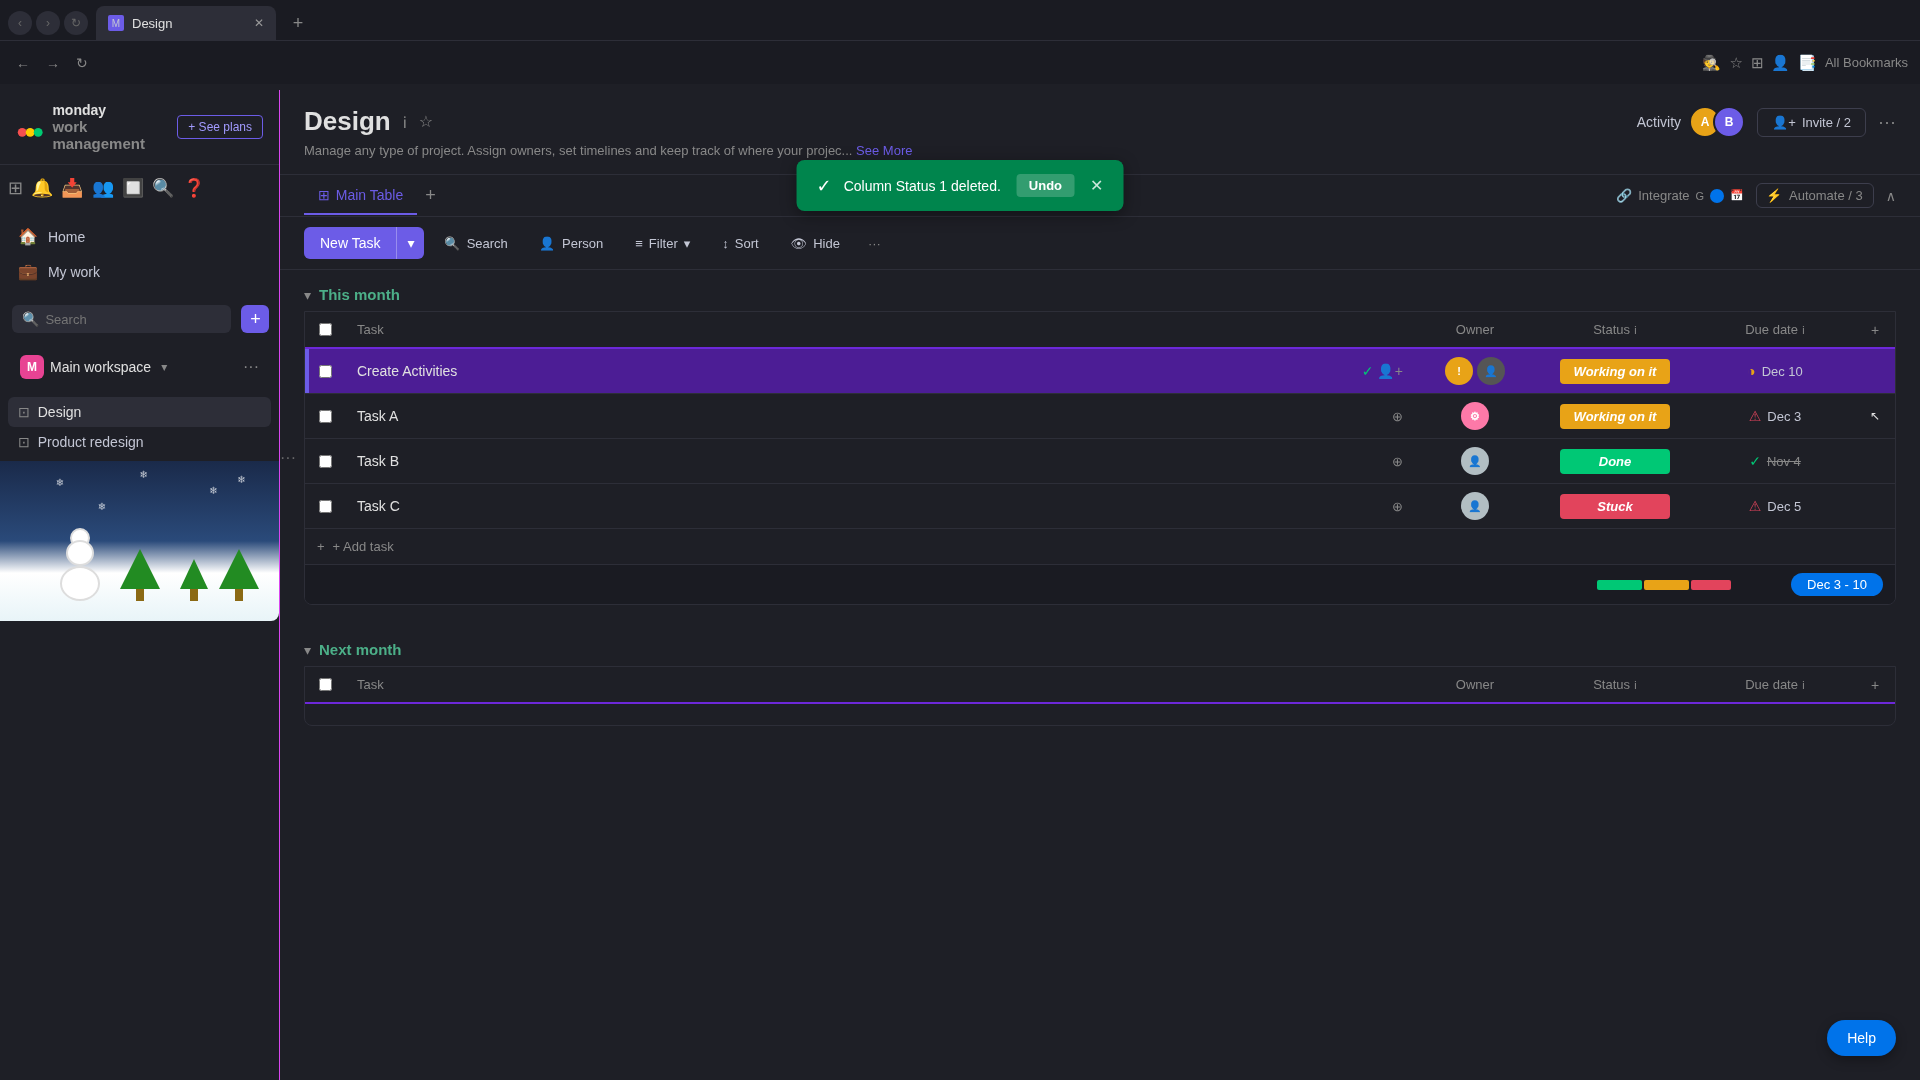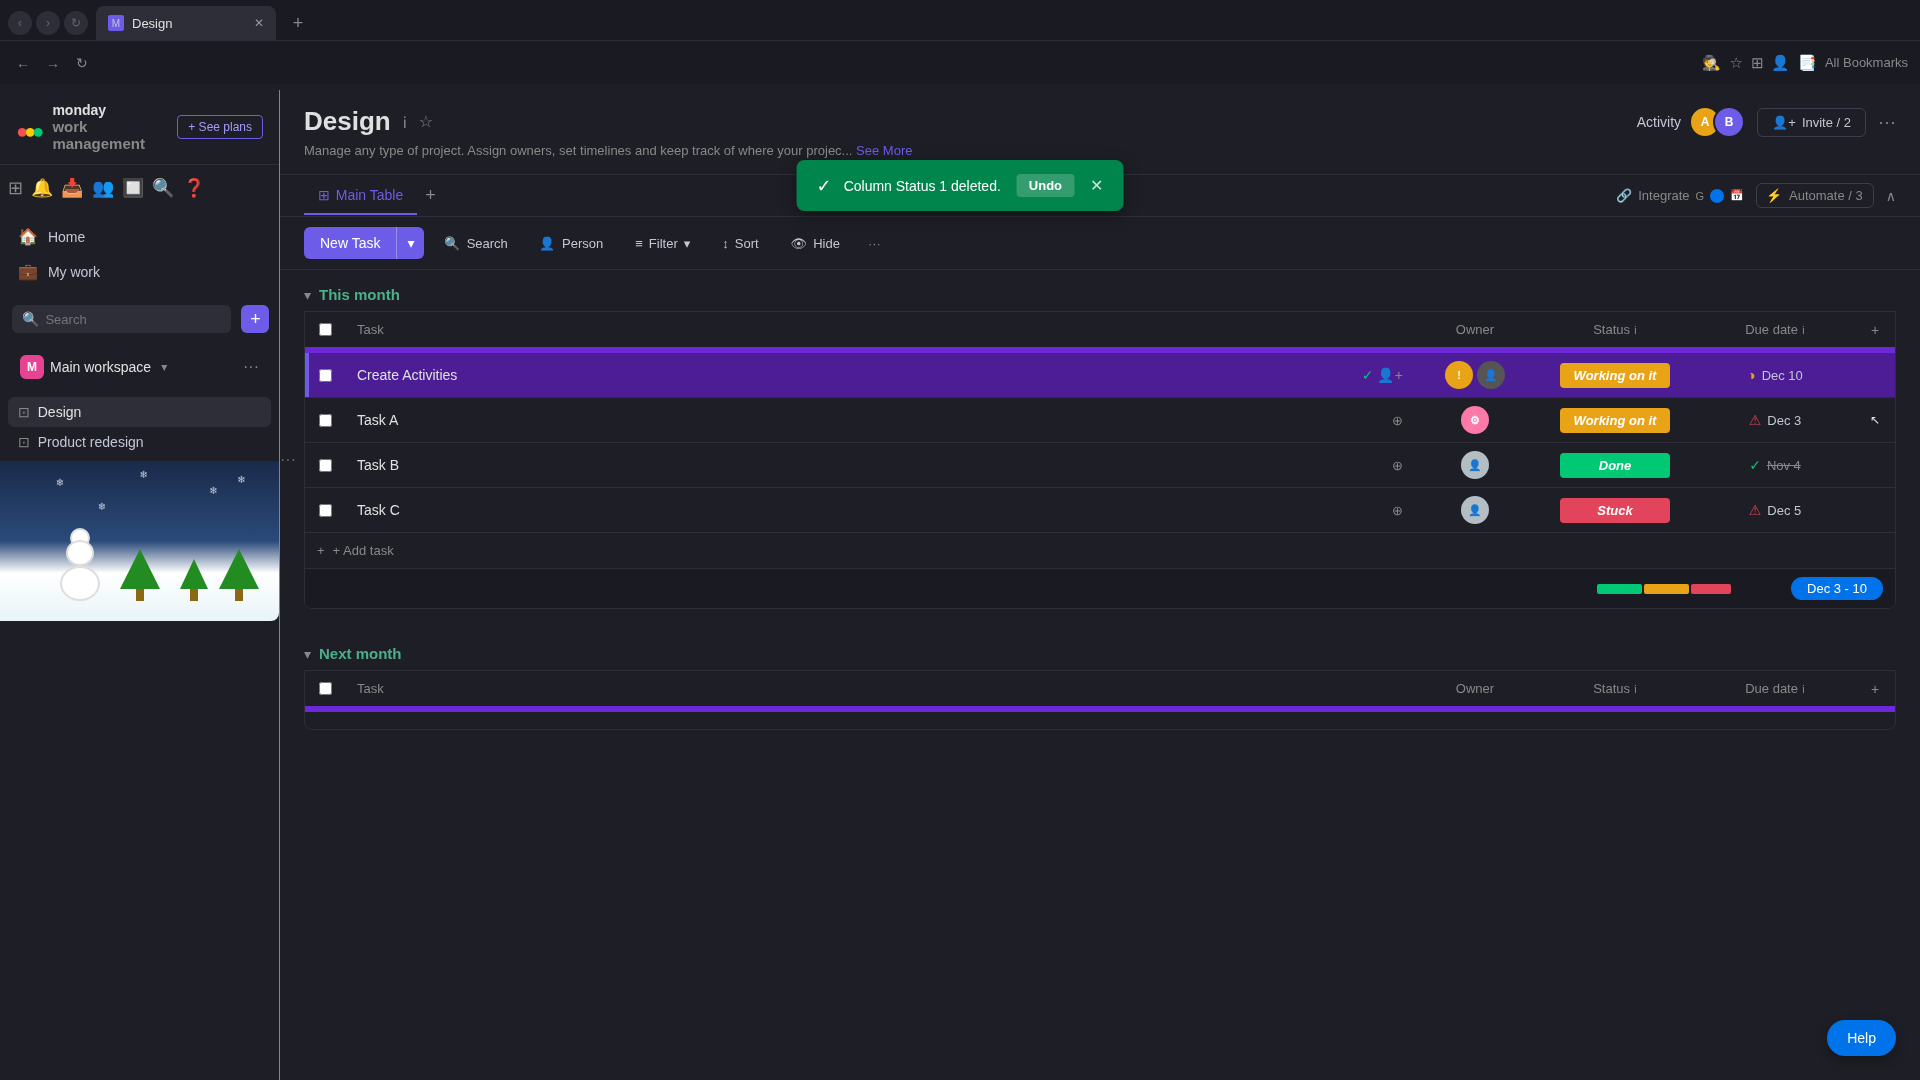--- a/index.html
+++ b/index.html
@@ -88,21 +88,21 @@
     .toolbar-dots { padding: 6px 8px; color: #888; cursor: pointer; }
 
     
     .table-area { flex: 1; overflow-y: auto; padding: 0 24px 24px; }
     .section-header { display: flex; align-items: center; gap: 8px; padding: 16px 0 8px; }
     .section-collapse { color: #888; cursor: pointer; }
     .section-title { font-size: 15px; font-weight: 600; color: #4caf88; cursor: pointer; }
     .section-title.next { color: #4caf88; }
 
     .table-wrapper { background: #1e1f26; border-radius: 0 0 8px 8px; border: 1px solid #2d2e38; overflow: hidden; }
-    .table-header { display: flex; align-items: center; background: #1e1f26; border-bottom: 6px solid #6d28d9; }
+    .table-header { display: flex; align-items: center; background: #1e1f26; border-bottom: 2px solid #6d28d9; }
     .col-check { width: 40px; flex-shrink: 0; display: flex; align-items: center; justify-content: center; padding: 10px; }
     .col-task { flex: 1; padding: 10px 12px; font-size: 13px; color: #888; font-weight: 500; }
     .col-owner { width: 120px; flex-shrink: 0; padding: 10px 12px; font-size: 13px; color: #888; font-weight: 500; text-align: center; }
     .col-status { width: 160px; flex-shrink: 0; padding: 10px 12px; font-size: 13px; color: #888; font-weight: 500; text-align: center; display: flex; align-items: center; justify-content: center; gap: 4px; }
     .col-due { width: 160px; flex-shrink: 0; padding: 10px 12px; font-size: 13px; color: #888; font-weight: 500; text-align: center; display: flex; align-items: center; justify-content: center; gap: 4px; }
     .col-add { width: 40px; flex-shrink: 0; display: flex; align-items: center; justify-content: center; color: #888; cursor: pointer; }
 
     .table-row { display: flex; align-items: center; border-bottom: 1px solid #2d2e38; position: relative; }
     .table-row:last-child { border-bottom: none; }
     .table-row.highlighted { background: #4c1d95; }

